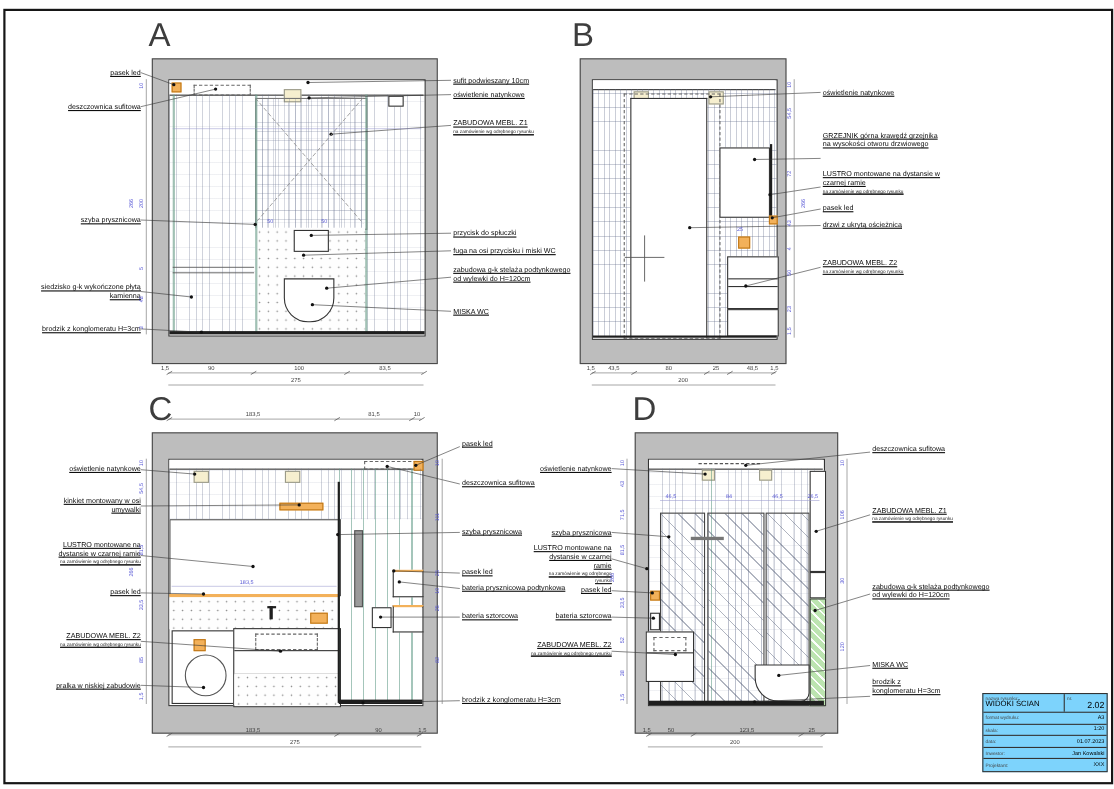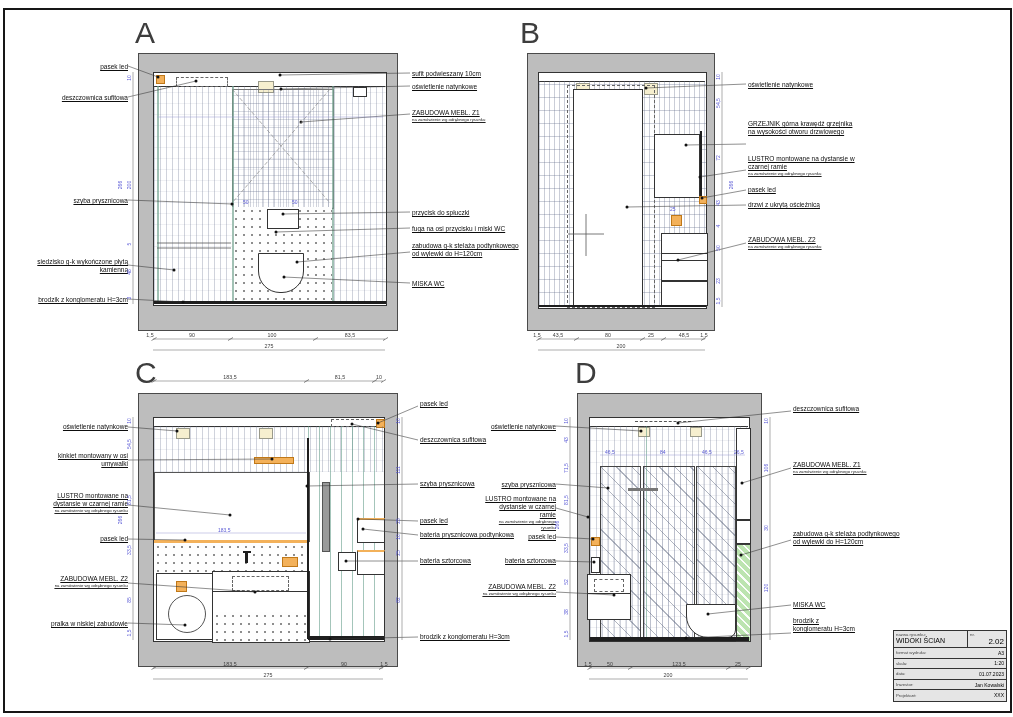--- a/index.html
+++ b/index.html
@@ -27,21 +27,21 @@
   .dash{position:absolute;border:1px dashed #666;background:transparent;}
   .lbl{position:absolute;font-size:6.5px;line-height:1.25;color:#0d0d0d;text-decoration:underline;text-underline-offset:1px;}
   .ra{text-align:right;}
   .sub{font-size:4.3px;line-height:1.2;color:#222;display:block;text-decoration:underline;}
   .dk{position:absolute;font-size:5.3px;color:#3d3d3d;white-space:nowrap;width:30px;text-align:center;margin-left:-15px;}
   .d{position:absolute;font-size:5px;color:#5b5bd6;white-space:nowrap;}
   .v{width:22px;text-align:center;margin-left:-11px;margin-top:-3px;transform:rotate(-90deg);}
   .tealline{position:absolute;background:rgba(110,160,140,.65);width:1.5px;}
   .dark{position:absolute;background:#1e1e1e;}
   svg.ov{position:absolute;left:0;top:0;pointer-events:none;}
-  .tb{position:absolute;left:893px;top:630px;width:112px;height:70px;border:1.2px solid #333;background:#e5e5e5;font-size:5px;color:#222;}
+  .tb{position:absolute;left:893px;top:630px;width:112px;height:70px;border:1.2px solid #333;background:#7dd3fc;font-size:5px;color:#222;}
   .tb .r1{display:flex;border-bottom:1px solid #333;height:16px;}
   .tb .c1{flex:1;border-right:1px solid #333;padding:1px 2px;}
   .tb .c2{width:34px;padding:1px 2px;text-align:right;}
   .tb .row{display:flex;justify-content:space-between;border-bottom:1px solid #333;height:9.6px;padding:0 2px;align-items:center;}
   .tb .row:last-child{border-bottom:none;}
   .tb .big{font-size:7px;color:#000;}
   .tb .nr{font-size:8px;color:#000;}
   .tb .val{font-size:5px;color:#000;}
   .tb .lab{font-size:4.3px;color:#444;}
 </style>

